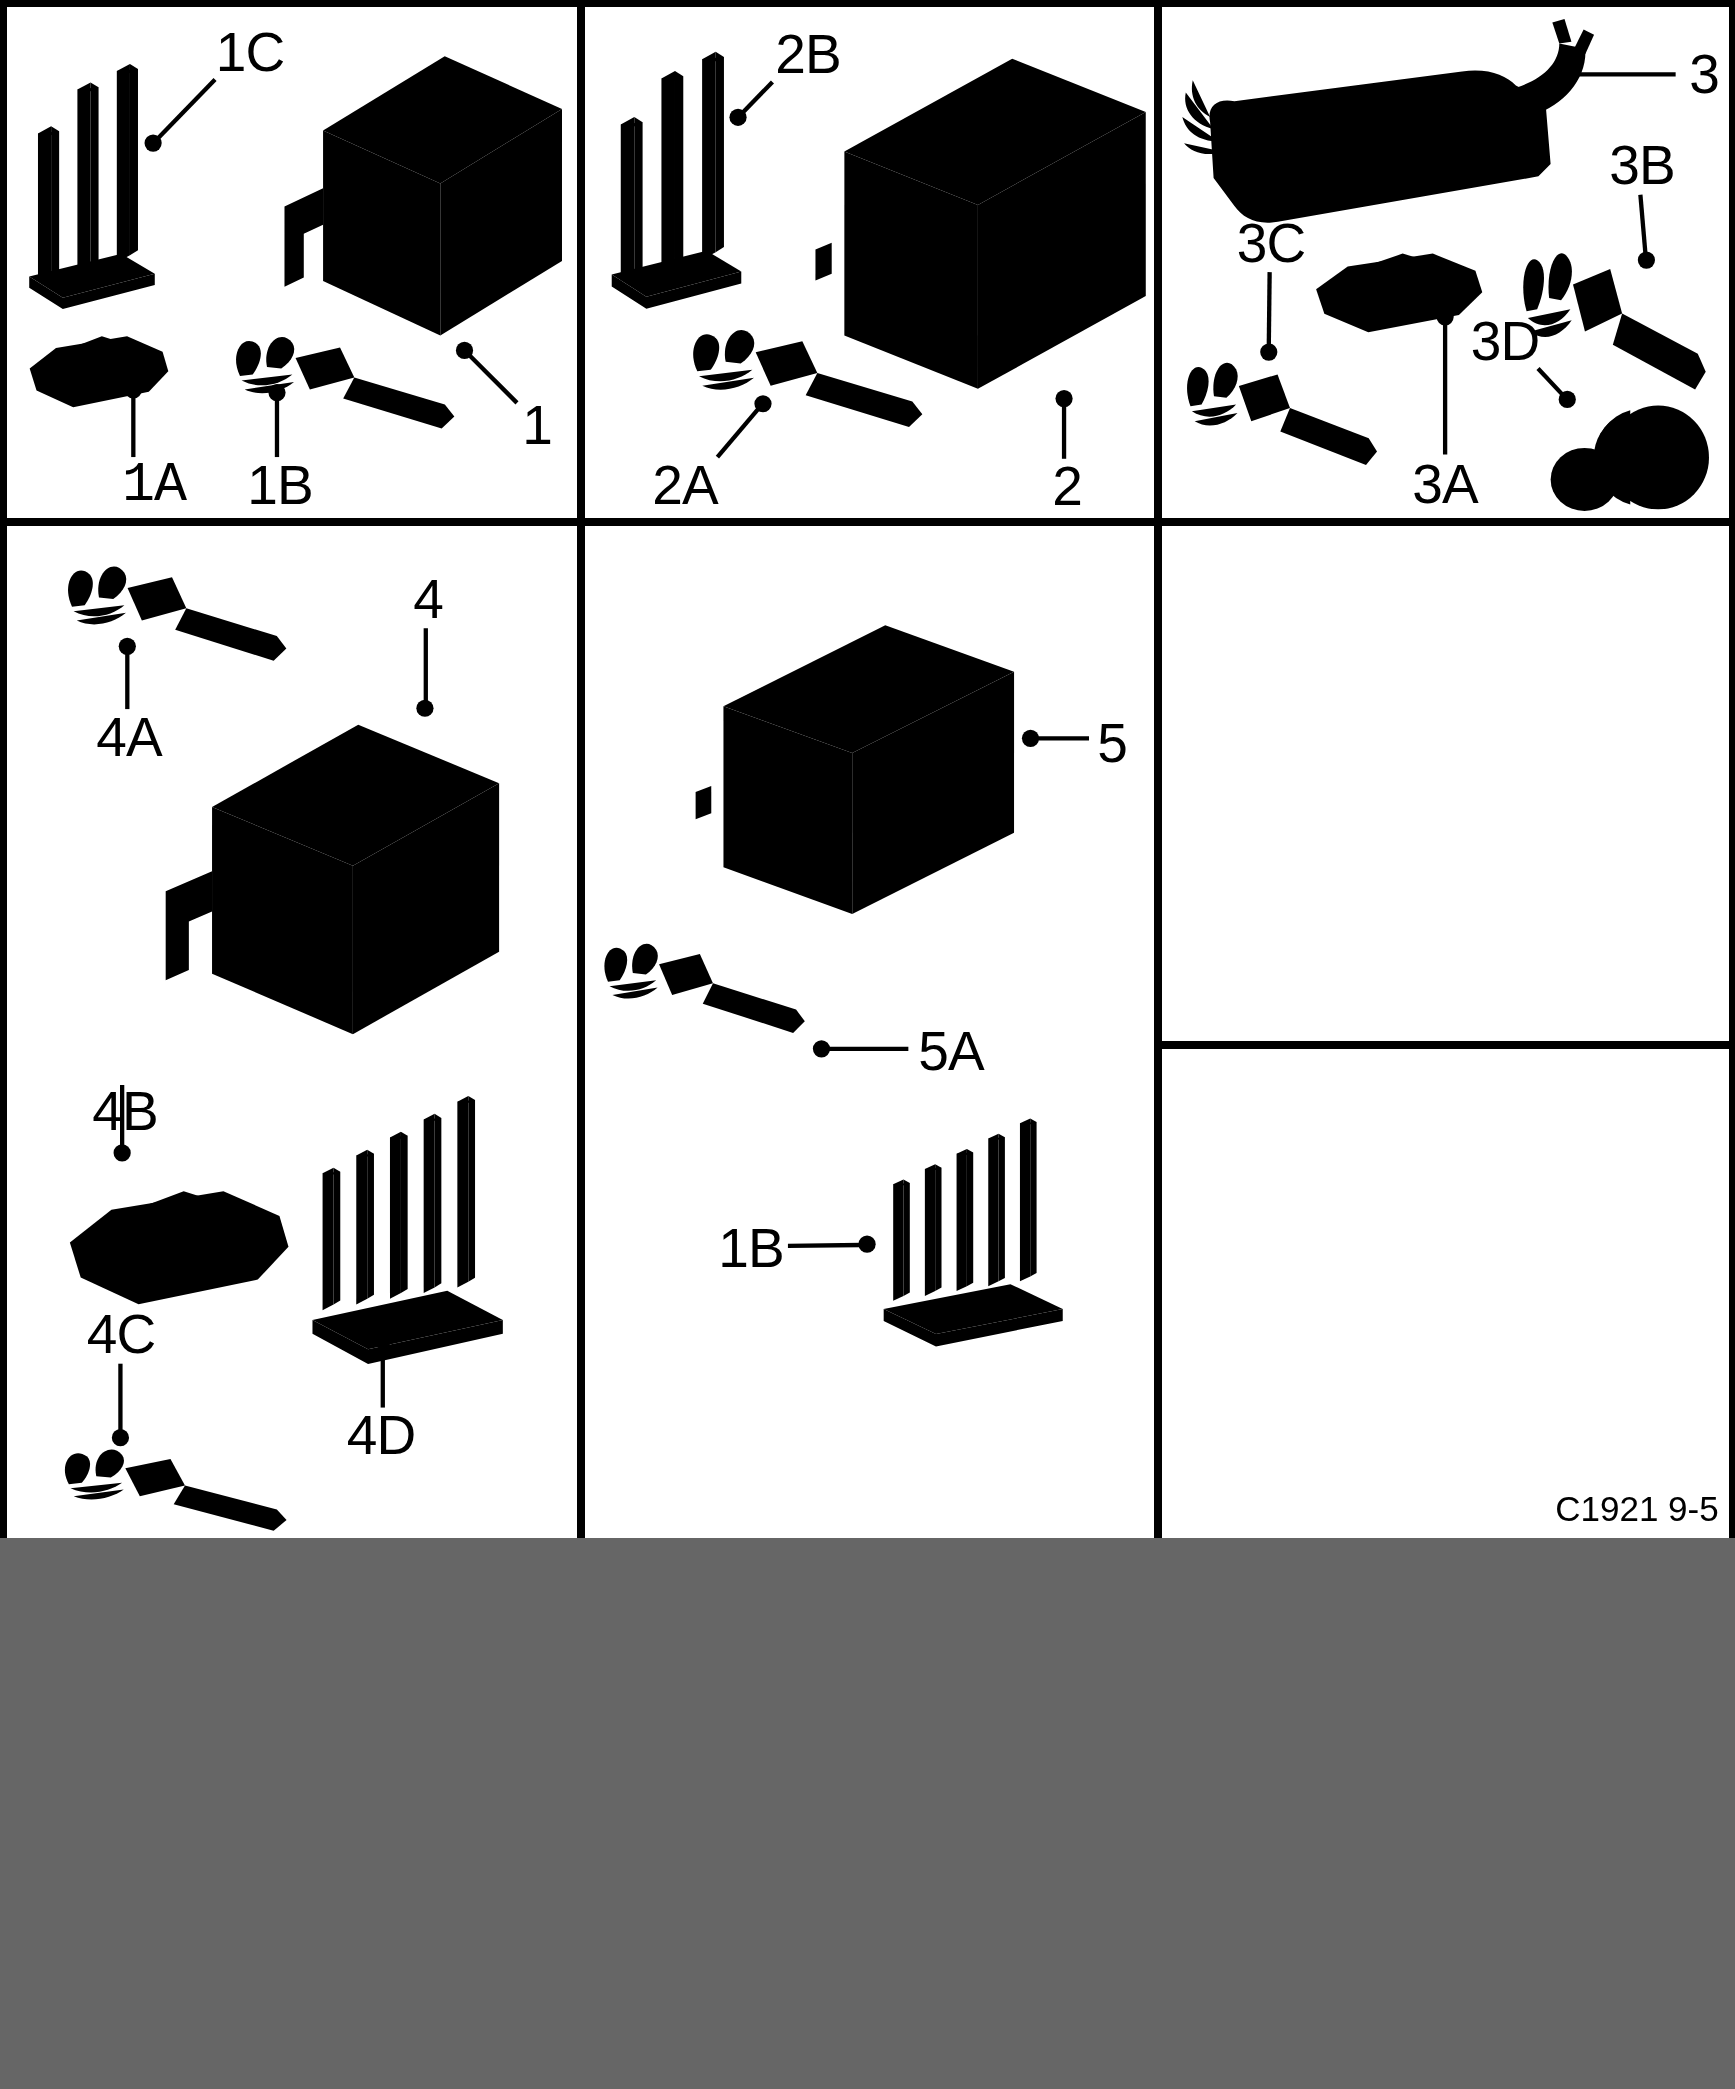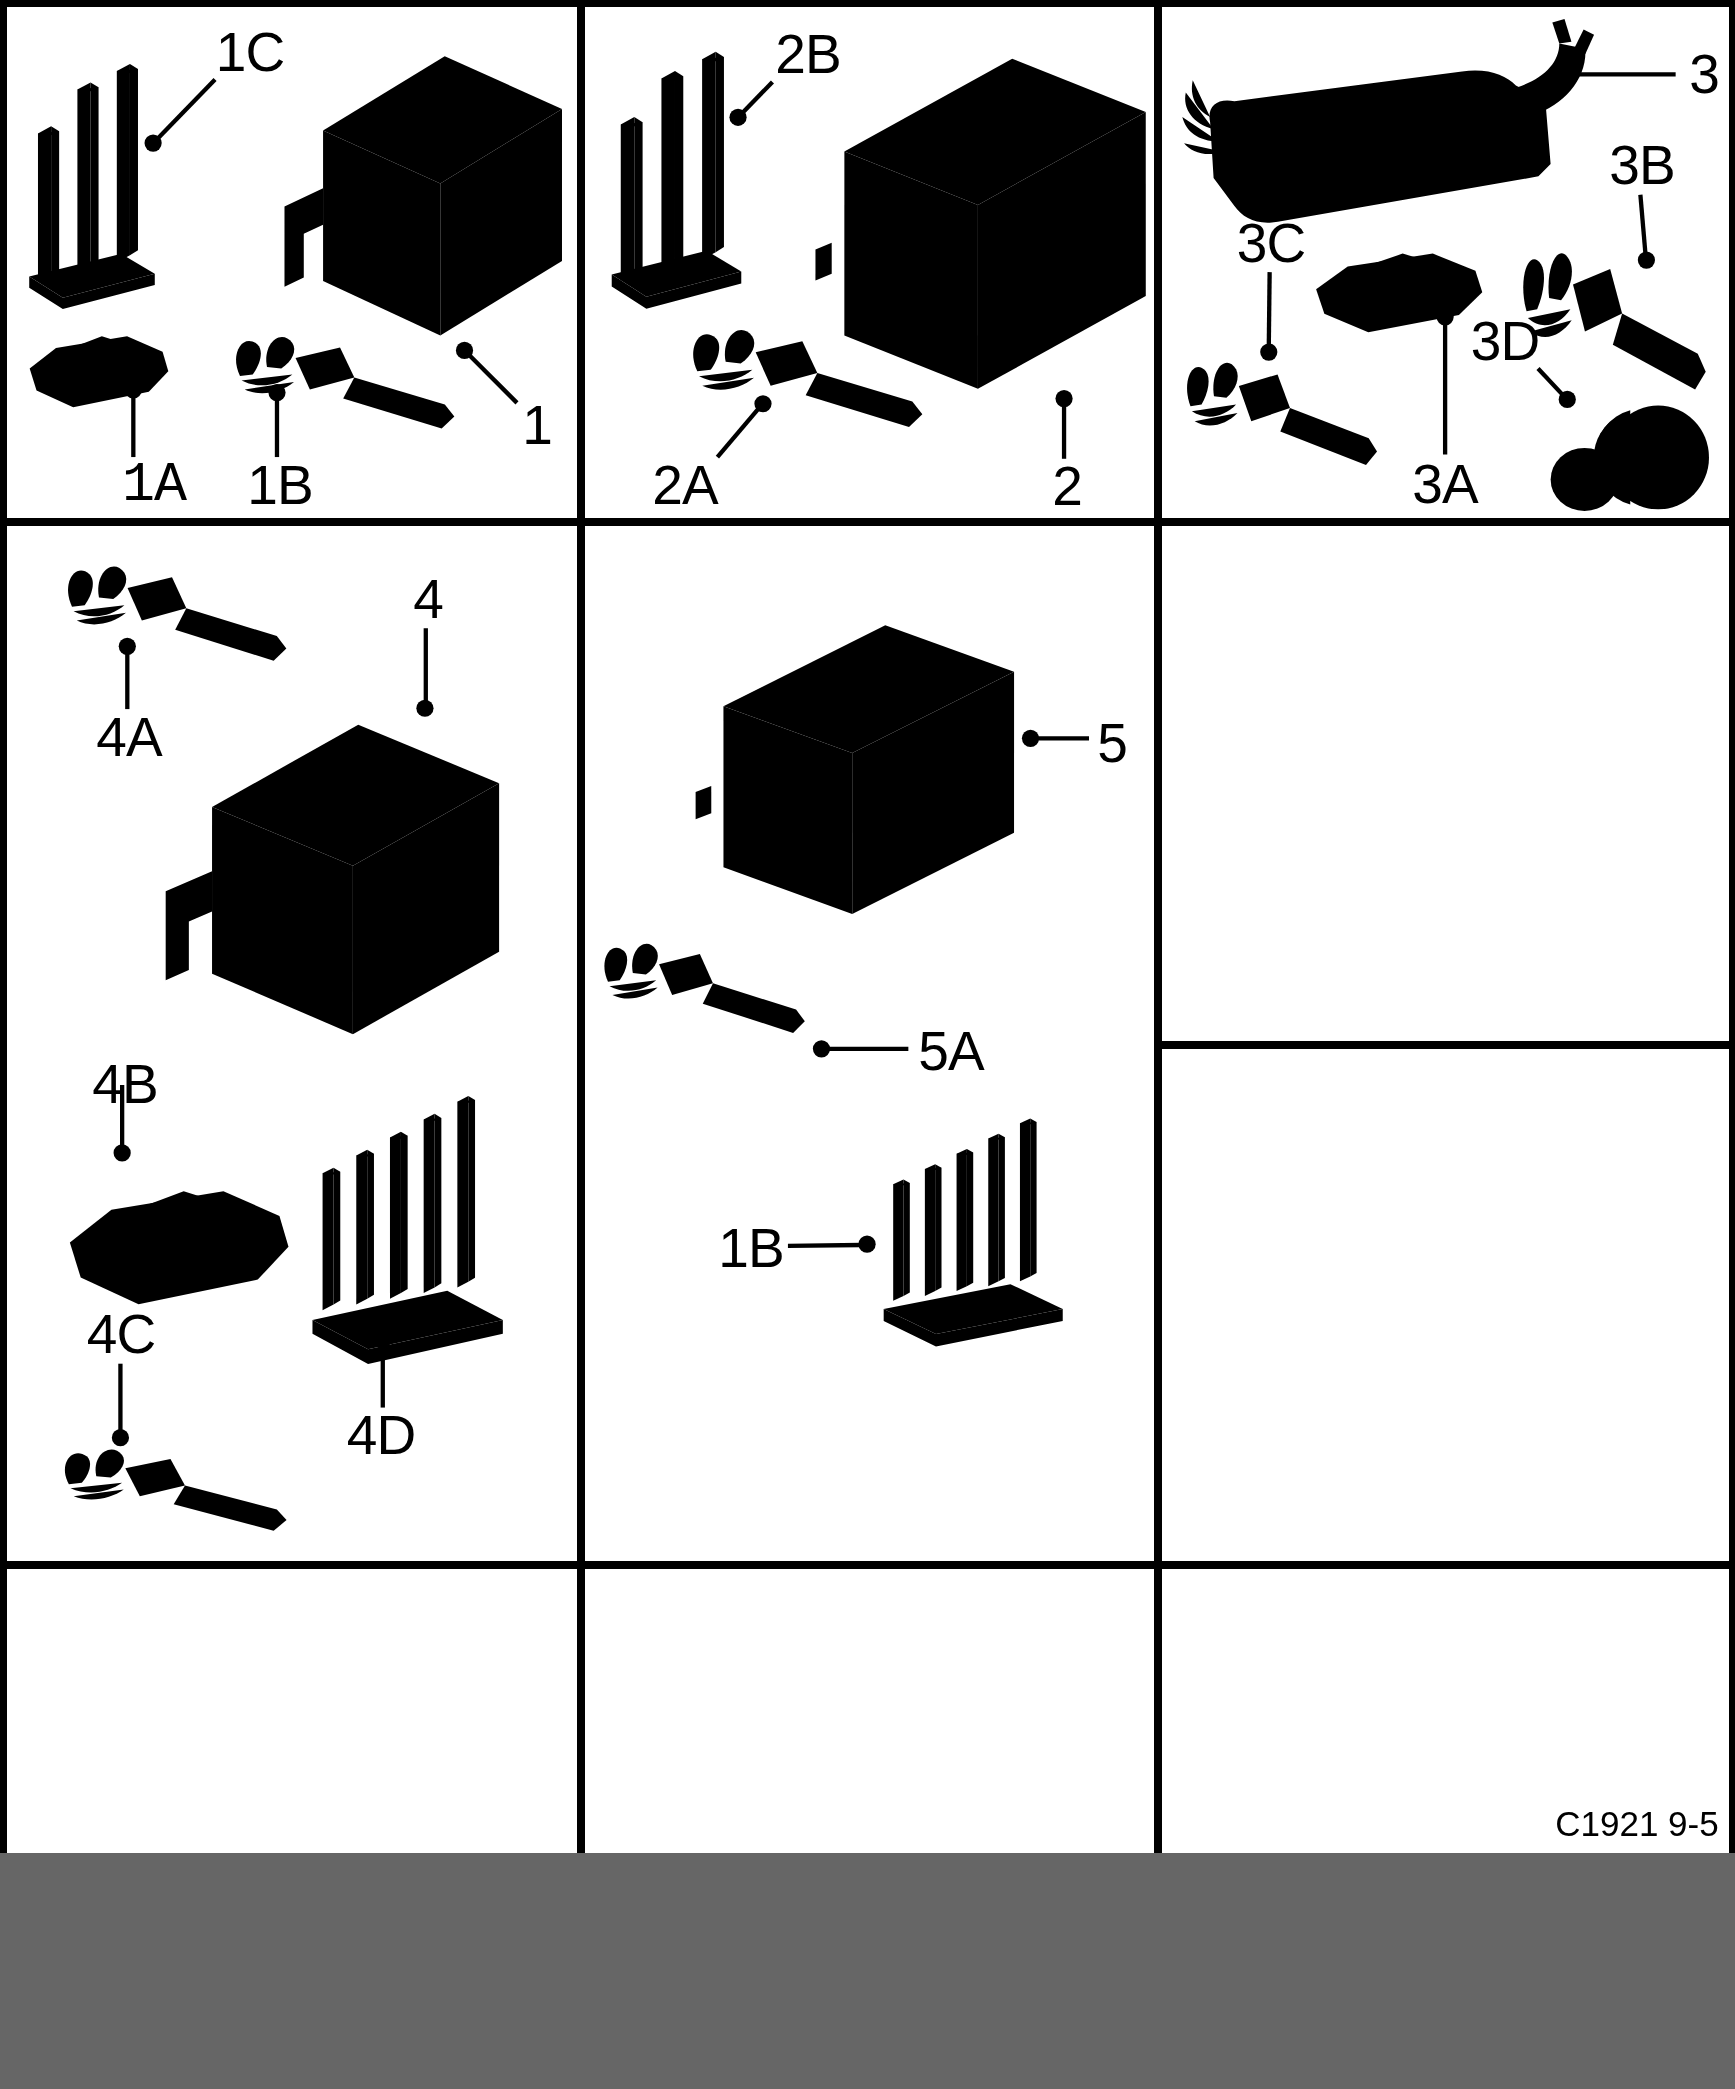--- a/index.html
+++ b/index.html
@@ -1,16 +1,16 @@
 <!DOCTYPE html>
 <html style="font-size:13.8px"><head>
 <meta charset="utf-8">
 <style>
   html,body{margin:0;padding:0;background:#666;}
-  .page{position:relative;width:1735px;height:1853px;background:#ffffff;overflow:hidden;
+  .page{position:relative;width:1735px;height:1538px;background:#ffffff;overflow:hidden;
         font-family:"Liberation Sans",sans-serif;color:#000;}
   .gline{position:absolute;background:#000;}
   .cellregion{position:absolute;}
   .lbl{position:absolute;transform:translate(-50%,-50%);font-size:55px;line-height:1;
        letter-spacing:-0.9px;white-space:nowrap;}
   .code{position:absolute;right:16.3px;bottom:12px;font-size:35px;line-height:1;}
   .part{position:absolute;overflow:visible;}
   #leaders{position:absolute;left:0;top:0;}
   #leaders line{stroke:#000;stroke-width:5;}
   #leaders circle{fill:#000;stroke:none;}
@@ -296,21 +296,21 @@
   <div class="lbl" style="left:1067px;top:486px;">2</div>
 
   <div class="lbl" style="left:1704px;top:74px;">3</div>
   <div class="lbl" style="left:1642px;top:165px;text-align:center;">3B</div>
   <div class="lbl" style="left:1271px;top:243px;">3C</div>
   <div class="lbl" style="left:1445px;top:484px;">3A</div>
   <div class="lbl" style="left:1505px;top:341px;">3D</div>
 
   <div class="lbl" style="left:428px;top:599px;">4</div>
   <div class="lbl" style="left:129px;top:737px;">4A</div>
-  <div class="lbl" style="left:125px;top:1084px;">4B</div>
+  <div class="lbl" style="left:125px;top:1111px;">4B</div>
   <div class="lbl" style="left:121px;top:1334px;">4C</div>
   <div class="lbl" style="left:381px;top:1435px;">4D</div>
 
   <div class="lbl" style="left:1112px;top:743px;">5</div>
   <div class="lbl" style="left:951px;top:1051px;">5A</div>
   <div class="lbl" style="left:751px;top:1248px;">1B</div>
 
   <div class="gline" style="left:0;top:0;width:1735px;height:6.9px;"></div>
   <div class="gline" style="left:0;top:2083px;width:1735px;height:6.9px;"></div>
   <div class="gline" style="left:0;top:0;width:6.9px;height:2090px;"></div>

